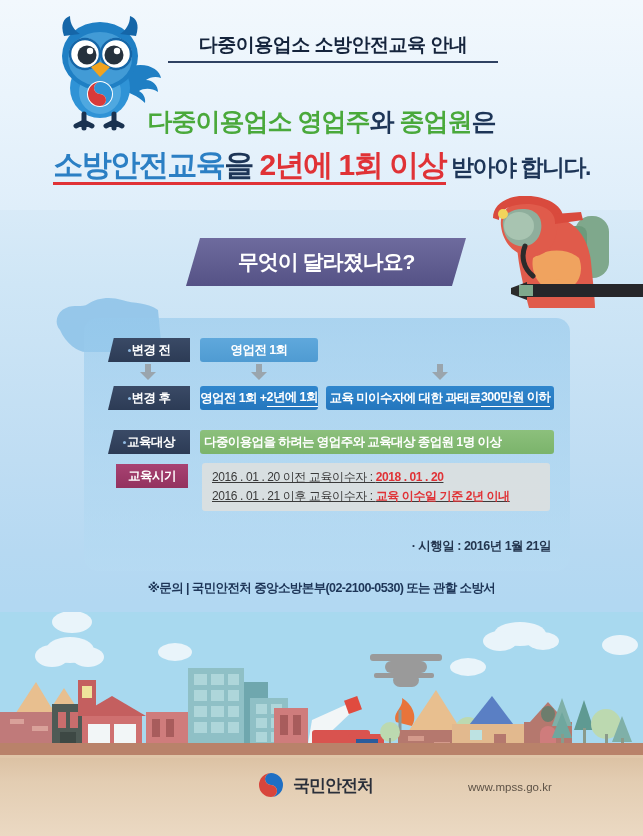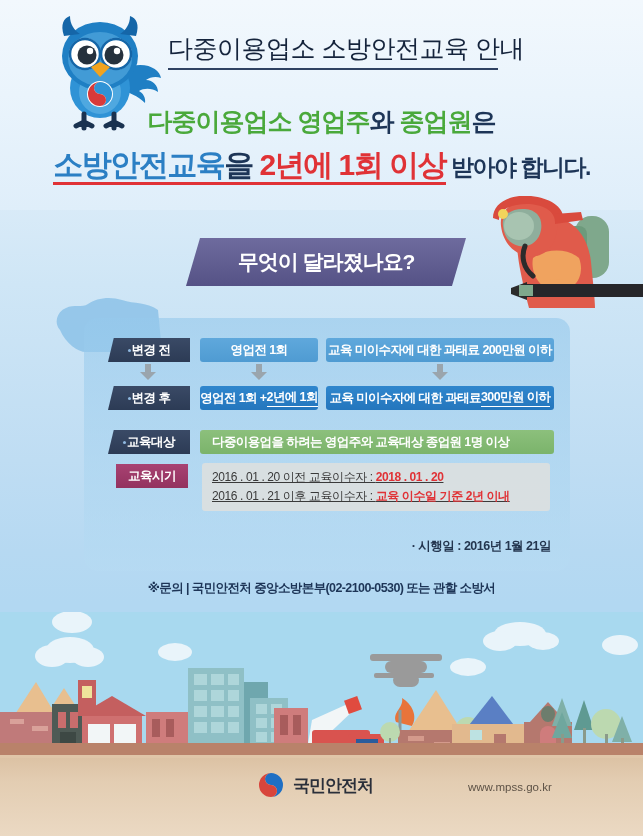--- a/index.html
+++ b/index.html
@@ -22,21 +22,21 @@
   }
 
   
   .owl { position:absolute; left:40px; top:14px; width:125px; height:118px; }
 
   
   .title-wrap {
     position:absolute; left:168px; top:32px; width:330px; text-align:center;
   }
   .title {
-    font-size:25px; font-weight:normal; color:#15243c; letter-spacing:-0.5px;
+    font-size:19px; font-weight:bold; color:#15243c; letter-spacing:-0.5px;
     white-space:nowrap;
   }
   .title-rule { margin-top:3px; height:2px; background:#2f4262; }
 
   .head2 {
     position:absolute; left:0; top:105px; width:643px; text-align:center;
     font-size:25px; font-weight:bold; letter-spacing:-1px; white-space:nowrap;
   }
   .c-green { color:#4aa93b; }
   .c-navy  { color:#1d3557; }
@@ -86,21 +86,21 @@
     margin-right:1px;
   }
   .label.magenta {
     background:linear-gradient(180deg,#a84272 0%,#93325f 100%);
     clip-path:none;
   }
   .box {
     position:absolute; height:24px; border-radius:3px;
     display:flex; align-items:center; justify-content:center;
     font-size:12.5px; font-weight:bold; color:#fff; letter-spacing:-0.6px;
-    white-space:nowrap; padding:0 12px;
+    white-space:nowrap; padding:0 4px;
   }
   .box.lightblue { background:linear-gradient(180deg,#5fa8dc 0%,#4f9bd2 100%); }
   .box.darkblue  { background:linear-gradient(180deg,#2f86cd 0%,#2476bd 100%); }
   .box.green     { background:linear-gradient(180deg,#8cc07c 0%,#7bb46b 100%); justify-content:flex-start; }
   .box .ul { border-bottom:1.5px solid #ffffff; }
 
   .arrow {
     position:absolute; width:16px; height:16px;
   }
 
@@ -237,23 +237,20 @@
   </svg>
 
   <div class="panel"></div>
 
   <div class="label" style="left:108px; top:338px;">
     <span class="dot"></span>
     <span>변경 전</span>
   </div>
   <div class="box lightblue" style="left:200px; top:338px; width:118px;">
     <span>영업전 1회</span>
-  </div>
-  <div class="box lightblue" style="left:326px; top:338px; width:228px;">
-    <span>교육 미이수자에 대한 과태료 200만원 이하</span>
   </div>
 
   <svg class="arrow" style="left:140px; top:364px;" viewBox="0 0 16 16">
     <path d="M5 0 H11 V8 H16 L8 16 L0 8 H5 Z" fill="#9aa5ad"></path>
   </svg>
   <svg class="arrow" style="left:251px; top:364px;" viewBox="0 0 16 16">
     <path d="M5 0 H11 V8 H16 L8 16 L0 8 H5 Z" fill="#9aa5ad"></path>
   </svg>
   <svg class="arrow" style="left:432px; top:364px;" viewBox="0 0 16 16">
     <path d="M5 0 H11 V8 H16 L8 16 L0 8 H5 Z" fill="#9aa5ad"></path>

